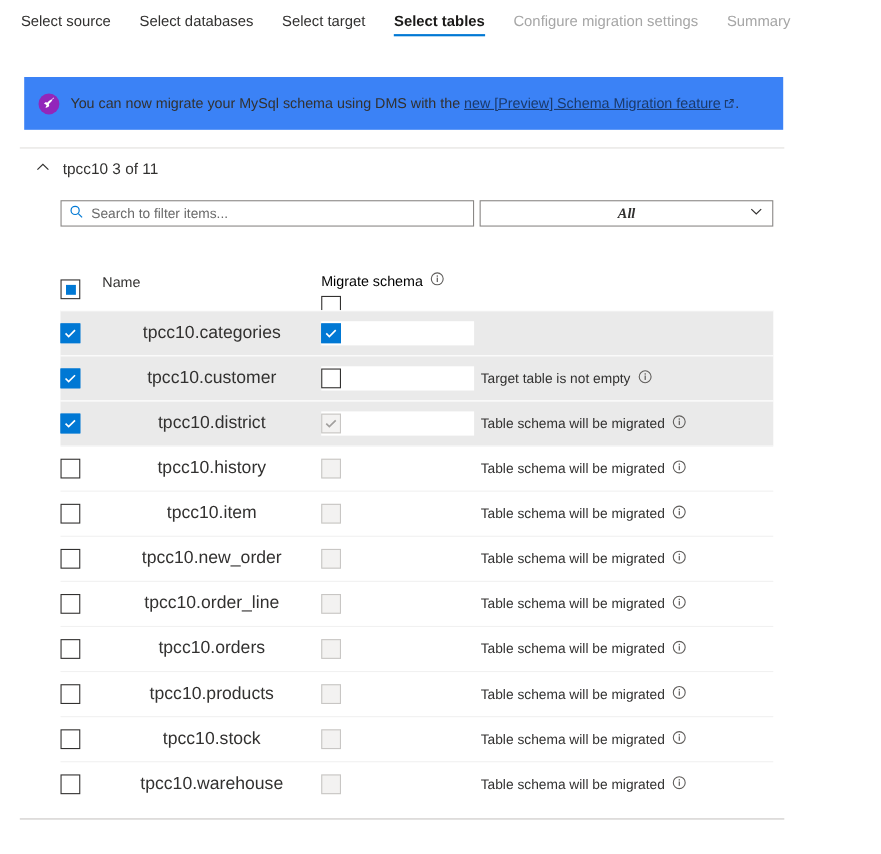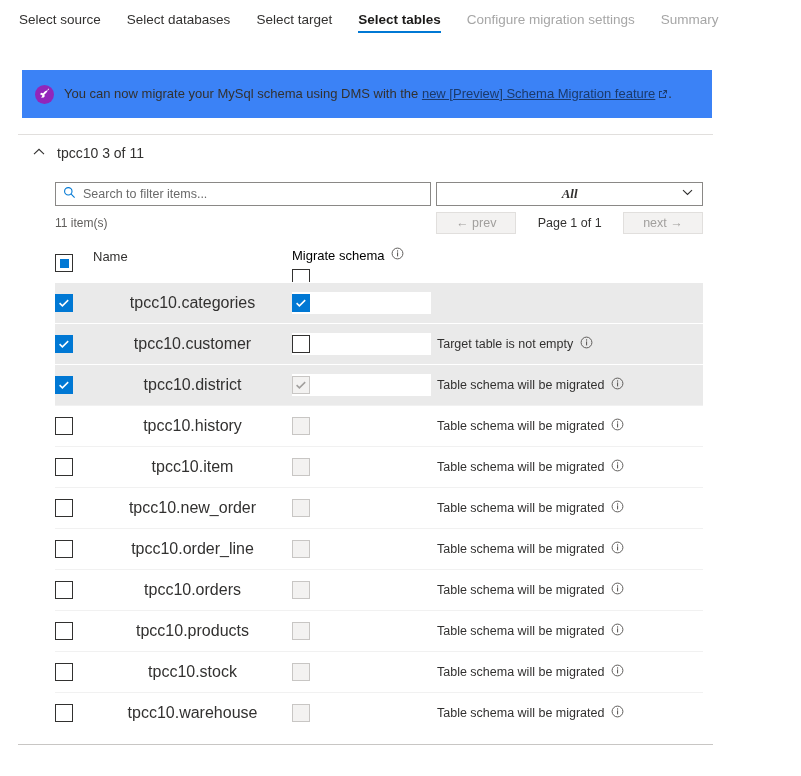--- a/index.html
+++ b/index.html
@@ -397,28 +397,20 @@
     </div>
     <div class="filter-select">
       <span class="filter-value">All</span>
       <span class="filter-chev">
         <svg width="13" height="13" viewBox="0 0 13 13" aria-hidden="true">
           <path d="M2 4.6L6.5 9 11 4.6" stroke="#323130" stroke-width="1.1" fill="none"></path>
         </svg>
       </span>
     </div>
   </div>
-  <div class="toolbar-row2">
-    <span class="item-count">11 item(s)</span>
-    <div class="pager">
-      <div class="pg-btn">← prev</div>
-      <span class="pg-label">Page 1 of 1</span>
-      <div class="pg-btn">next →</div>
-    </div>
-  </div>
 </div>
 
 <div class="tbl">
   <div class="tbl-head">
     <div class="col-check">
       <div class="head-cb-wrap">
         <div class="cb indeterminate"></div>
       </div>
     </div>
     <div class="col-name">Name</div>

